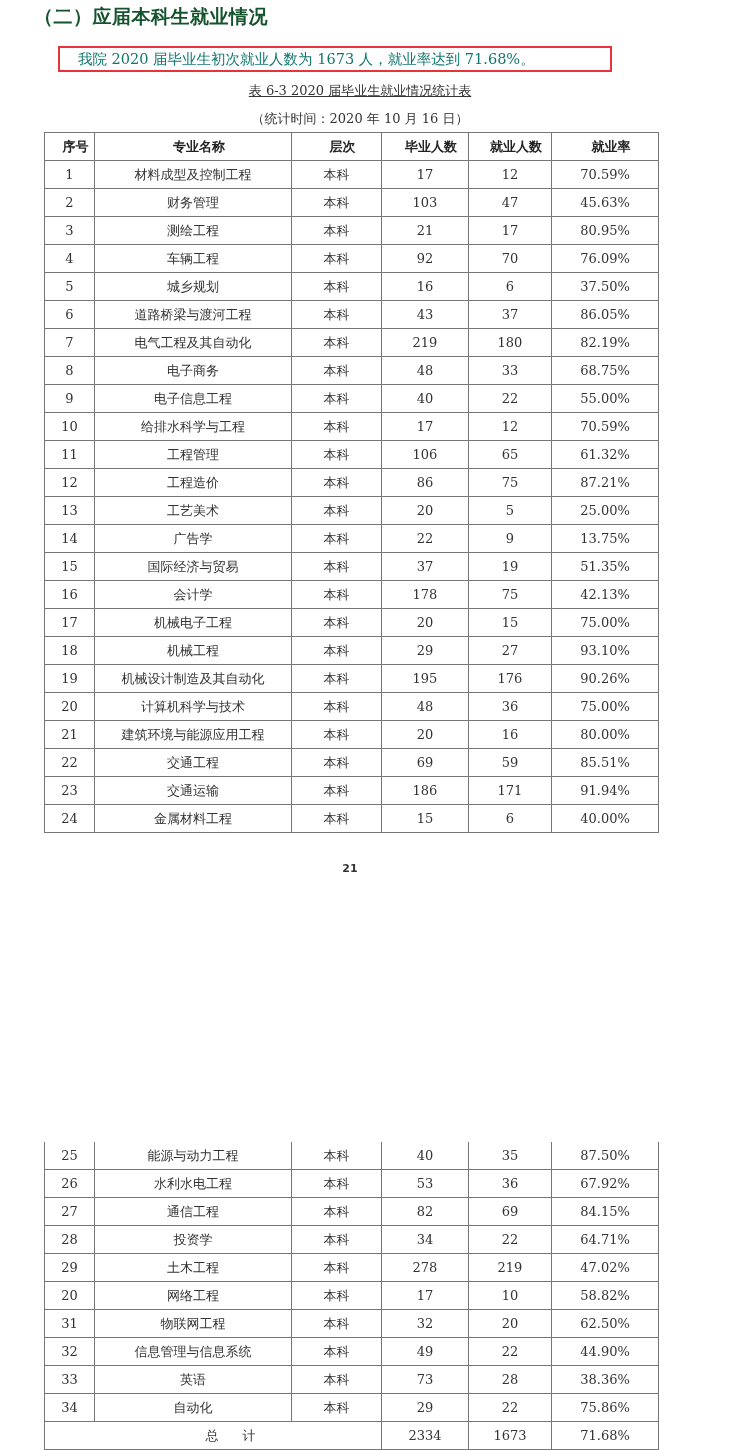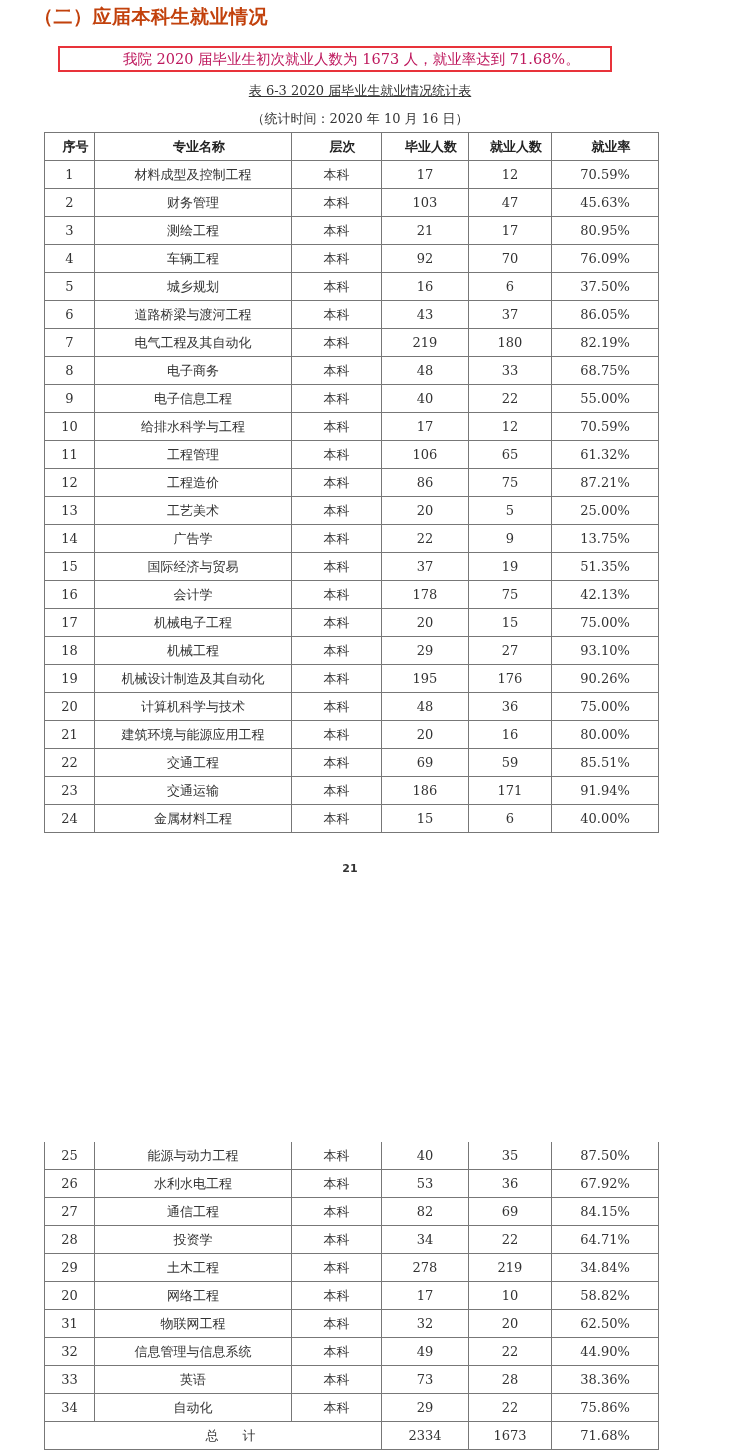--- a/index.html
+++ b/index.html
@@ -1,22 +1,22 @@
 <!DOCTYPE html>
 <html><head>
 <meta charset="utf-8">
 <style>
   html, body { margin: 0; padding: 0; background: #ffffff; }
   body { width: 746px; height: 1450px; position: relative; overflow: hidden;
          font-family: "DejaVu Serif", "Liberation Serif", serif; color: #222; }
   .section-title { position: absolute; left: 34px; top: 4px; font-size: 19px; font-weight: bold;
-                   font-family: Liberation Serif, serif; color: #c2410c; letter-spacing: 0.5px; }
+                   font-family: Liberation Serif, serif; color: #14532d; letter-spacing: 0.5px; }
   .highlight-box { position: absolute; left: 58px; top: 46px; width: 554px; height: 26px;
                    border: 2px solid #e8333a; box-sizing: border-box; }
-  .highlight-text { position: absolute; left: 78px; top: 50px; font-size: 14.5px; color: #be185d; white-space: nowrap; margin-left: 45px; }
+  .highlight-text { position: absolute; left: 78px; top: 50px; font-size: 14.5px; color: #0f766e; white-space: nowrap; }
   .caption { position: absolute; left: 0; width: 700px; text-align: center; font-size: 13px; color: #333; }
   .caption.t1 { top: 82px; left: 10px; text-decoration: underline; }
   .caption.t2 { top: 110px; left: 10px; }
   table { position: absolute; border-collapse: collapse; font-size: 13px; table-layout: fixed; }
   td, th { border: 1px solid #777; text-align: center; padding: 0; height: 27px; color: #333; font-weight: normal; }
   th { font-weight: bold; font-family: "DejaVu Sans", "Liberation Sans", sans-serif; font-size: 13px; color: #222; padding-left: 12px; }
   #tbl1 { left: 44px; top: 132px; width: 614px; }
   #tbl2 { left: 44px; top: 1142px; width: 614px; }
   #tbl2 tr.first td { border-top: none; }
   col.c0 { width: 50px; } col.c1 { width: 197px; } col.c2 { width: 90px; }
@@ -292,21 +292,21 @@
         <td>34</td>
         <td>22</td>
         <td>64.71%</td>
       </tr>
       <tr>
         <td>29</td>
         <td>土木工程</td>
         <td>本科</td>
         <td>278</td>
         <td>219</td>
-        <td>34.84%</td>
+        <td>47.02%</td>
       </tr>
       <tr>
         <td>20</td>
         <td>网络工程</td>
         <td>本科</td>
         <td>17</td>
         <td>10</td>
         <td>58.82%</td>
       </tr>
       <tr>

